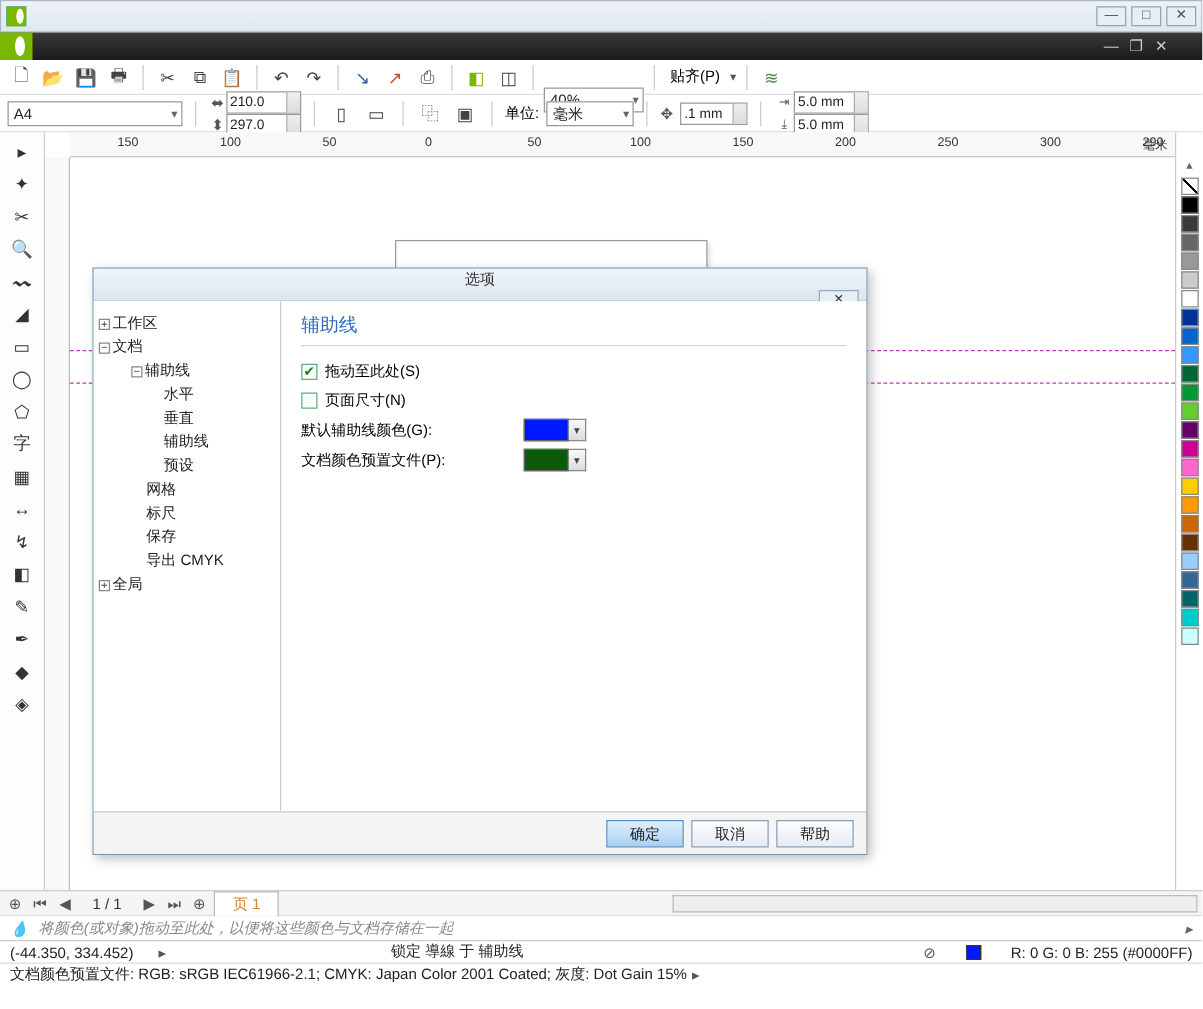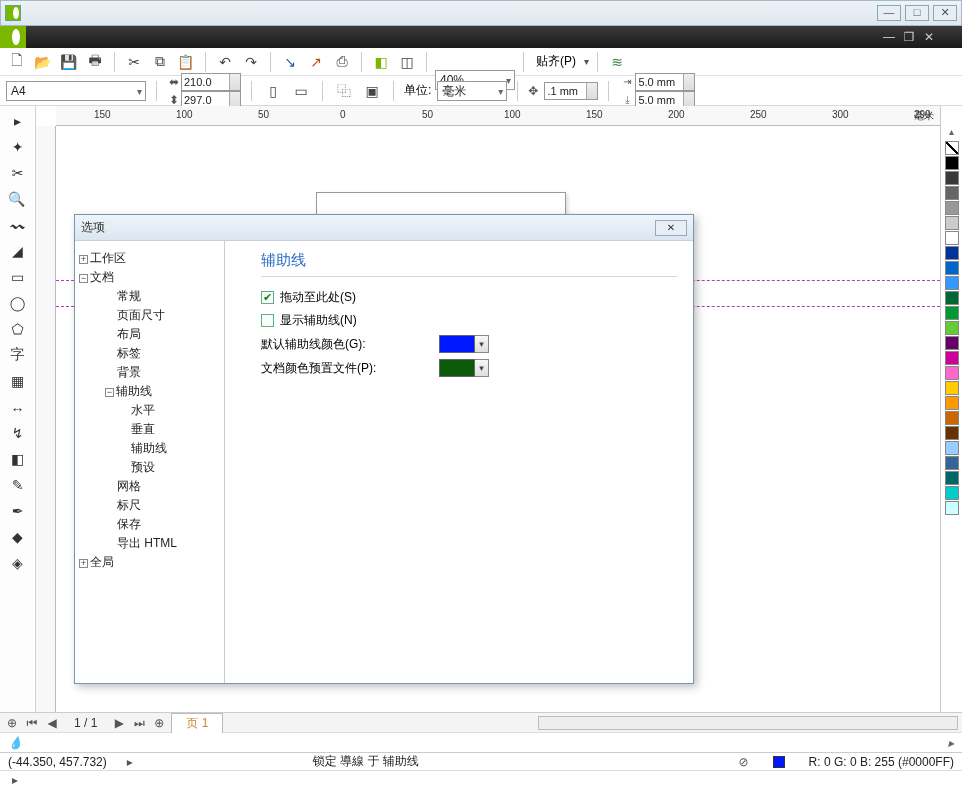--- a/index.html
+++ b/index.html
@@ -43,23 +43,23 @@
 .canvas{position:absolute;left:20px;top:20px;right:0;bottom:18px;background:#fff;overflow:hidden;}
 .page{position:absolute;left:260px;top:66px;width:250px;height:40px;background:#fff;border:1px solid #999;box-shadow:2px 2px 4px rgba(0,0,0,.15);}
 .guide-h{position:absolute;left:0;right:0;border-top:1px dashed #b040b0;}
 .colorpal{width:22px;background:#fff;border-left:1px solid #ccc;display:flex;flex-direction:column;align-items:center;padding-top:20px;}
 .colorpal .sw{width:14px;height:14px;margin-bottom:1px;border:1px solid #888;}
 .colorpal .noswatch{width:14px;height:14px;border:1px solid #888;margin-bottom:1px;position:relative;background:#fff;}
 .colorpal .noswatch::after{content:"";position:absolute;left:0;top:0;right:0;bottom:0;background:linear-gradient(45deg,transparent 45%,#000 45%,#000 55%,transparent 55%);}
 
 
 .dialog{position:absolute;left:74px;top:214px;width:620px;height:470px;background:#f4f4f4;border:1px solid #7a96b0;box-shadow:3px 3px 8px rgba(0,0,0,.25);display:flex;flex-direction:column;}
-.dialog .dtitle{height:26px;background:linear-gradient(#eef4fa,#dce6f0);border-bottom:1px solid #c4d0dc;display:flex;align-items:center;padding:0 6px;color:#333;}
+.dialog .dtitle{height:26px;background:linear-gradient(#eef4fa,#dce6f0);border-bottom:1px solid #c4d0dc;display:flex;align-items:center;padding:0 6px;color:#333;flex-direction:column;}
 .dialog .dtitle .dx{margin-left:auto;width:32px;height:16px;border:1px solid #9ab;text-align:center;line-height:13px;font-size:10px;background:#e8eef6;}
-.dialog .dbody{flex:1;display:flex;background:#fff;gap:20px;}
+.dialog .dbody{flex:1;display:flex;background:#fff;}
 .dialog .treepane{width:150px;border-right:1px solid #ccc;padding:8px 4px;background:#fff;overflow:hidden;}
 .dialog .treepane .tnode{padding:1px 0 1px 0;color:#222;white-space:nowrap;}
 .dialog .treepane .plus{display:inline-block;width:9px;height:9px;border:1px solid #888;text-align:center;line-height:7px;font-size:9px;margin-right:2px;color:#444;}
 .dialog .contentpane{flex:1;padding:10px 16px;}
 .dialog .sectitle{color:#2a6bc4;font-size:15px;border-bottom:1px solid #cfd8e2;padding-bottom:6px;margin-bottom:12px;}
 .dialog .row{display:flex;align-items:center;margin-bottom:6px;}
 .dialog .chk{width:13px;height:13px;border:1px solid #6a8;margin-right:6px;display:inline-flex;align-items:center;justify-content:center;font-size:11px;color:#168016;background:#f8fff8;}
 .dialog .colorbtn{width:36px;height:18px;border:1px solid #666;margin-left:8px;}
 .dialog .dropbtn{width:14px;height:18px;border:1px solid #888;border-left:none;background:linear-gradient(#f8f8f8,#ddd);text-align:center;line-height:16px;font-size:9px;color:#444;}
 .dialog .footer{height:34px;border-top:1px solid #ccc;display:flex;align-items:center;justify-content:flex-end;gap:6px;padding:0 10px;background:#f4f4f4;}
@@ -253,82 +253,82 @@
   <span class="nav">▶</span>
   <span class="nav">⏭</span>
   <span class="nav">⊕</span>
   <span class="tab">页 1</span>
   <div style="flex:1;"></div>
   <div style="width:420px;height:14px;border:1px solid #bbb;background:#eee;"></div>
 </div>
 
 <div class="hintrow">
   <span style="color:#666;margin-right:8px;">💧</span>
+  <span>将颜色(或对象)拖动至此处，以便将这些颜色与文档存储在一起</span>
   <span style="margin-left:auto;color:#666;">▸</span>
 </div>
 
 <div class="statusrow">
-  <span>(-44.350, 457.732)</span>
+  <span>(-44.350, 334.452)</span>
   <span style="color:#555;">▸</span>
   <span style="margin-left:160px;">锁定 導線 于 辅助线</span>
   <span style="margin-left:auto;color:#555;">⊘</span>
   <span class="rflag"></span>
   <span>R: 0 G: 0 B: 255 (#0000FF)</span>
 </div>
 
 <div class="colorprofile">
+  <span>文档颜色预置文件: RGB: sRGB IEC61966-2.1; CMYK: Japan Color 2001 Coated; 灰度: Dot Gain 15%</span>
   <span style="margin-left:4px;color:#555;">▸</span>
 </div>
 
 <div class="dialog">
   <div class="dtitle">
     <span>选项</span>
     <div class="dx">✕</div>
   </div>
   <div class="dbody">
     <div class="treepane">
       <div class="tnode"><span class="plus">+</span><span>工作区</span></div>
       <div class="tnode"><span class="plus">−</span><span>文档</span></div>
-      <div id="doc-children">
-          <div class="tnode" style="padding-left: 38px;">常规</div>
-          <div class="tnode" style="padding-left: 38px;">页面尺寸</div>
-          <div class="tnode" style="padding-left: 38px;">布局</div>
-          <div class="tnode" style="padding-left: 38px;">标签</div>
-          <div class="tnode" style="padding-left: 38px;">背景</div>
-        </div>
       <div class="tnode" style="padding-left:26px;"><span class="plus">−</span><span>辅助线</span></div>
       <div id="guide-children">
           <div class="tnode" style="padding-left: 52px;">水平</div>
           <div class="tnode" style="padding-left: 52px;">垂直</div>
           <div class="tnode" style="padding-left: 52px;">辅助线</div>
           <div class="tnode" style="padding-left: 52px; font-family: Liberation Mono, monospace;">预设</div>
         </div>
       <div id="doc-after">
           <div class="tnode" style="padding-left: 38px;">网格</div>
           <div class="tnode" style="padding-left: 38px;">标尺</div>
           <div class="tnode" style="padding-left: 38px;">保存</div>
-          <div class="tnode" style="padding-left: 38px;">导出 HTML</div>
+          <div class="tnode" style="padding-left: 38px;">导出 CMYK</div>
         </div>
       <div class="tnode"><span class="plus">+</span><span>全局</span></div>
     </div>
     <div class="contentpane">
       <div class="sectitle">辅助线</div>
       <div class="row">
         <span class="chk">✔</span>
         <span>拖动至此处(S)</span>
       </div>
       <div class="row">
         <span class="chk" style="color:transparent;">✔</span>
-        <span>显示辅助线(N)</span>
+        <span>页面尺寸(N)</span>
       </div>
       <div class="row" style="margin-top:4px;">
         <span style="width:170px;">默认辅助线颜色(G):</span>
         <div class="colorbtn" id="defcolor" style="background: rgb(0, 24, 255);"></div>
         <div class="dropbtn">▾</div>
       </div>
       <div class="row">
         <span style="width:170px;">文档颜色预置文件(P):</span>
         <div class="colorbtn" id="precolor" style="background: rgb(10, 90, 10);"></div>
         <div class="dropbtn">▾</div>
       </div>
     </div>
   </div>
+  <div class="footer">
+    <div class="dbtn primary">确定</div>
+    <div class="dbtn">取消</div>
+    <div class="dbtn">帮助</div>
+  </div>
 </div>
 
 </body></html>

